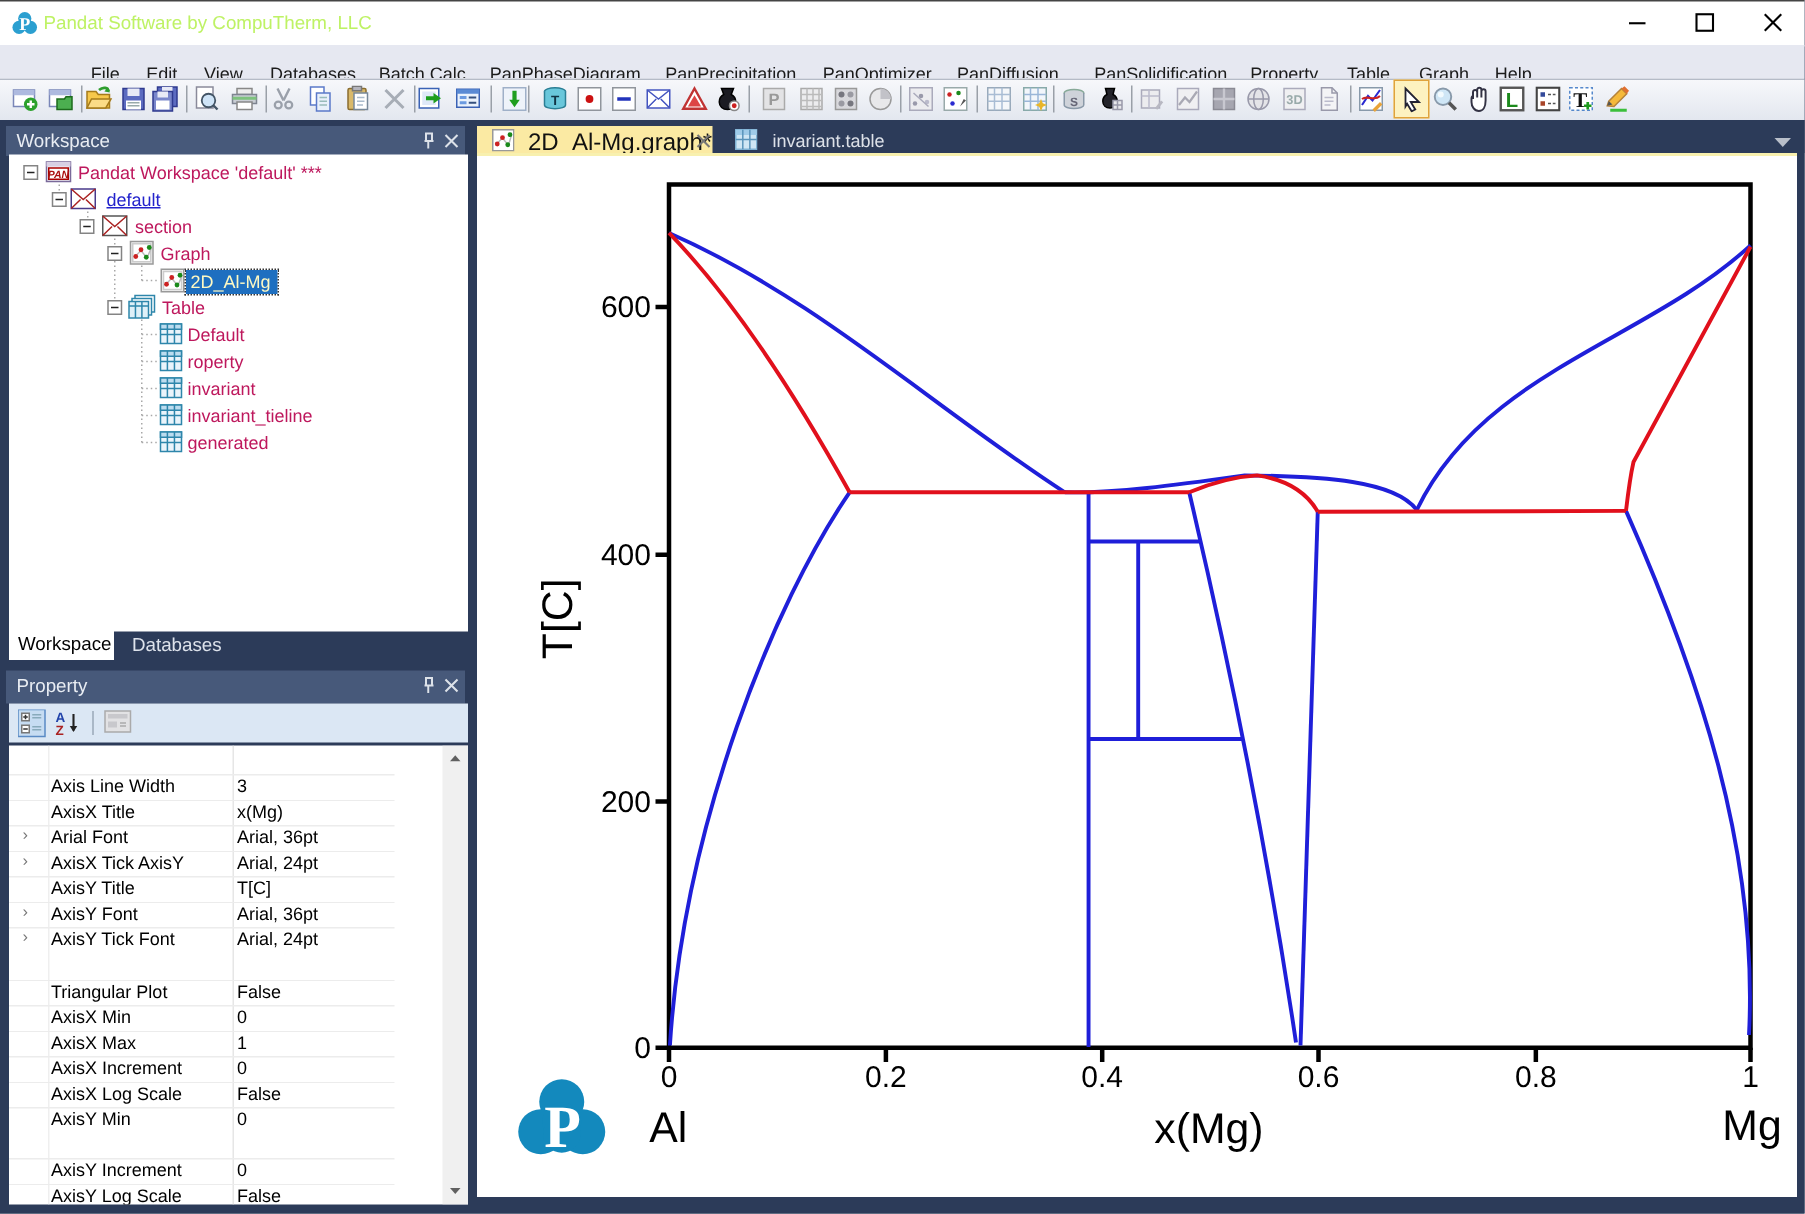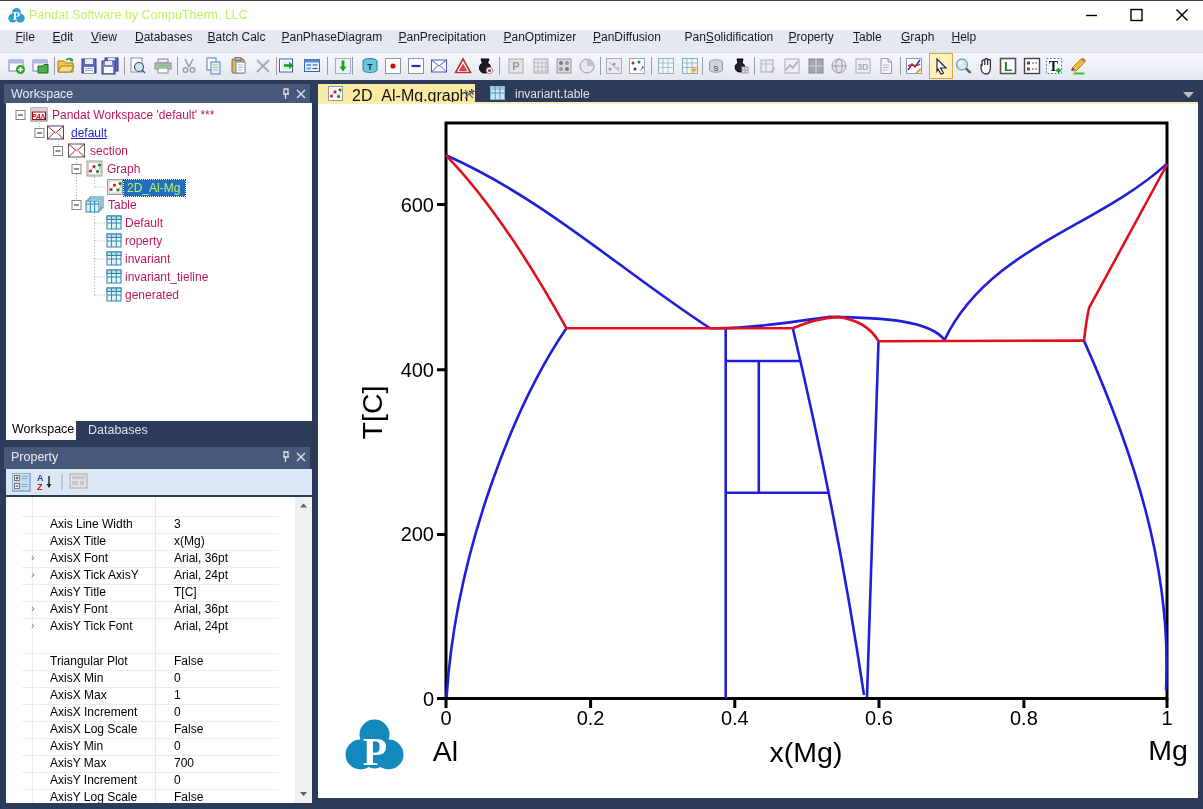--- a/index.html
+++ b/index.html
@@ -1,35 +1,35 @@
 <!DOCTYPE html>
 <html><head>
 <meta charset="utf-8">
 <style>
 html,body{margin:0;padding:0;width:1203px;height:809px;overflow:hidden;background:#2c3b59;font-family:"Liberation Sans",sans-serif;}
 .abs{position:absolute;}
 #titlebar{left:0;top:0;width:1203px;height:30px;background:#ffffff;border-top:1px solid #444;}
 #titletext{left:29px;top:8px;font-size:12.5px;color:#bef264;}
 #menubar{left:0;top:30px;width:1203px;height:22px;background:#e6e8f1;}
 #menuitems{position:absolute;left:0;top:30px;width:1203px;height:22px;}
-.mi{position:absolute;top:0;font-size:12px;color:#1b1b1b;}
+.mi{position:absolute;top:12px;font-size:12px;color:#1b1b1b;margin-left:45px;}
 #toolbar{left:0;top:52px;width:1203px;height:28px;background:linear-gradient(#f7f8fb,#e3e7ef);border-top:1px solid #d8dbe4;box-sizing:border-box;}
 #toolicons{position:absolute;left:0;top:52px;width:1203px;height:28px;}
 .sep{position:absolute;top:5px;width:1px;height:18px;background:#9aa0a8;}
 .ticon{position:absolute;top:5px;width:18px;height:18px;}
 #navyband{left:0;top:80px;width:1203px;height:4px;background:#2c3b59;}
 
 .phead{left:4px;width:306px;height:20px;background:#47597a;color:#e9edf3;font-size:12.5px;}
 .phead .t{position:absolute;left:7px;top:3px;}
 #tree{left:6px;top:103px;width:306px;height:318px;background:#fff;font-size:12px;}
 .trow{position:absolute;height:16px;white-space:nowrap;color:#be185d;}
 #wstabs{left:6px;top:421px;width:306px;height:19px;}
 #proptb{left:6px;top:469px;width:306px;height:26px;background:#dbe7f4;}
 #propgrid{left:6px;top:496.5px;width:306px;height:306.5px;background:#fff;overflow:hidden;font-size:12px;}
-.prow{position:absolute;left:16px;width:257px;height:17px;box-shadow:inset 0 1px 0 #ececec;}
+.prow{position:absolute;left:0;width:257px;height:17px;box-shadow:inset 0 1px 0 #ececec;}
 .prow .lbl{position:absolute;left:28px;top:1px;color:#000;}
 .prow .val{position:absolute;left:152px;top:1px;color:#000;}
 .pcat{position:absolute;left:0;width:288px;height:17px;background:#f0f0f0;font-weight:bold;}
 .pcat .lbl{position:absolute;left:28px;top:1px;}
 .pexp{position:absolute;left:9px;top:1px;color:#777;font-size:11px;}
 
 #tabbar{left:318px;top:84px;width:885px;height:18px;background:#2c3b59;}
 #doc{left:318px;top:104px;width:880px;height:694px;background:#fff;}
 #yellowline{left:318px;top:101.5px;width:880px;height:3px;background:#f8f0ae;}
 </style>
@@ -401,21 +401,21 @@
           <rect x="0" y="0" width="14" height="13" fill="#eaf4fb" stroke="#2e86ab"></rect>
           <rect x="0" y="0" width="14" height="3.5" fill="#bcdcef" stroke="#2e86ab"></rect>
           <path d="M0 7h14M4.6 0v13M9.3 0v13" stroke="#2e86ab"></path>
         </g>
  </g>
 </svg>
 <div class="trow" style="left:46px;top:5px">Pandat Workspace 'default' ***</div>
 <div class="trow" style="left:65px;top:23px;color:#2222cc;text-decoration:underline">default</div>
 <div class="trow" style="left:84px;top:41px">section</div>
 <div class="trow" style="left:101px;top:59px">Graph</div>
-<div class="trow" style="left:118px;top:76.5px;width:61px;background:#1e6fc0;color:#bef264;outline:1px dotted #333">
+<div class="trow" style="left:118px;top:76.5px;width:61px;background:#1e6fc0;color:#fef9c3;outline:1px dotted #333">
       <span style="position:absolute;left:3px;top:1px">2D_Al-Mg</span>
     </div>
 <div class="trow" style="left:102px;top:95px">Table</div>
 <div class="trow" style="left:119px;top:113px">Default</div>
 <div class="trow" style="left:119px;top:131px">roperty</div>
 <div class="trow" style="left:119px;top:149px">invariant</div>
 <div class="trow" style="left:119px;top:167px">invariant_tieline</div>
 <div class="trow" style="left:119px;top:185px">generated</div>
 </div>
 <div class="abs" id="wstabs">
@@ -465,21 +465,21 @@
  <div class="prow" style="top:19.5px">
       <span class="lbl">Axis Line Width</span>
       <span class="val">3</span>
     </div>
  <div class="prow" style="top:36.5px">
       <span class="lbl">AxisX Title</span>
       <span class="val">x(Mg)</span>
     </div>
  <div class="prow" style="top:53.6px">
       <span class="pexp">›</span>
-      <span class="lbl">AxisX Font</span>
+      <span class="lbl">Arial Font</span>
       <span class="val">Arial, 36pt</span>
     </div>
  <div class="prow" style="top:70.7px">
       <span class="pexp">›</span>
       <span class="lbl">AxisX Tick AxisY</span>
       <span class="val">Arial, 24pt</span>
     </div>
  <div class="prow" style="top:87.7px">
       <span class="lbl">AxisY Title</span>
       <span class="val">T[C]</span>
@@ -510,24 +510,20 @@
       <span class="lbl">AxisX Increment</span>
       <span class="val">0</span>
     </div>
  <div class="prow" style="top:224.3px">
       <span class="lbl">AxisX Log Scale</span>
       <span class="val">False</span>
     </div>
  <div class="prow" style="top:241.3px">
       <span class="lbl">AxisY Min</span>
       <span class="val">0</span>
-    </div>
- <div class="prow" style="top:258.4px">
-      <span class="lbl">AxisY Max</span>
-      <span class="val">700</span>
     </div>
  <div class="prow" style="top:275.5px">
       <span class="lbl">AxisY Increment</span>
       <span class="val">0</span>
     </div>
  <div class="prow" style="top:292.5px">
       <span class="lbl">AxisY Log Scale</span>
       <span class="val">False</span>
     </div>
 

